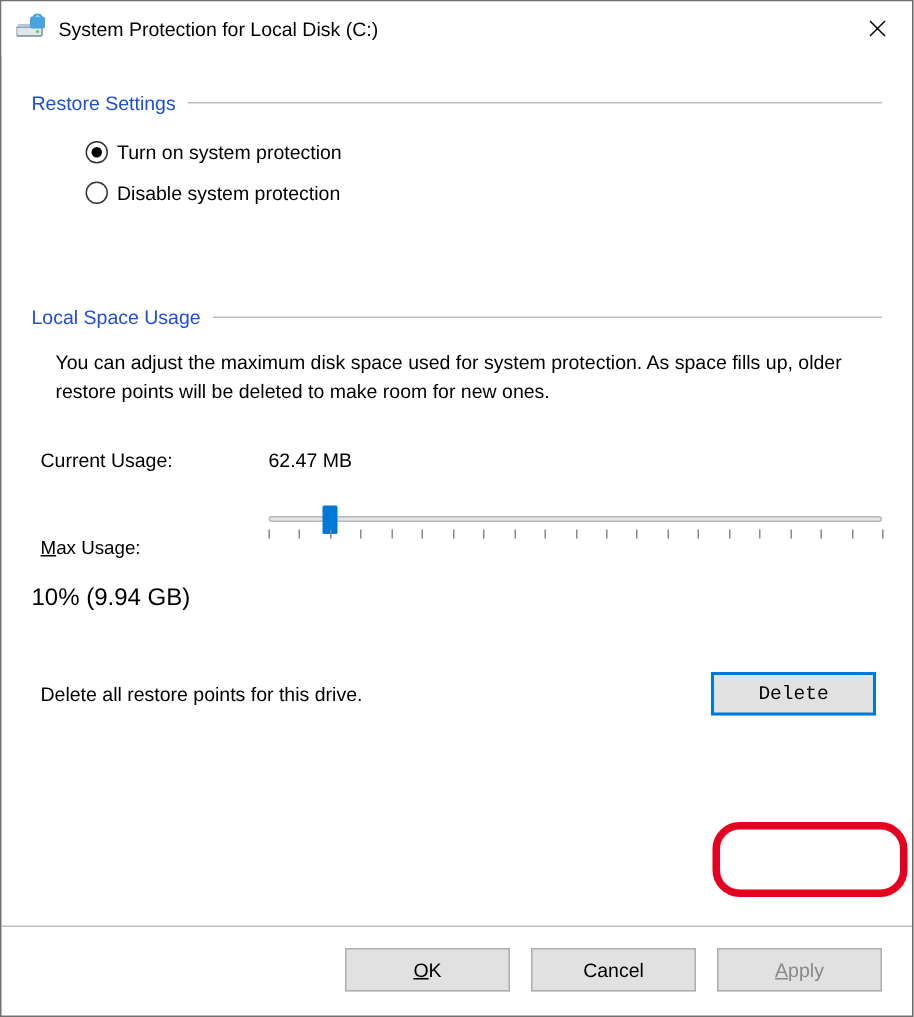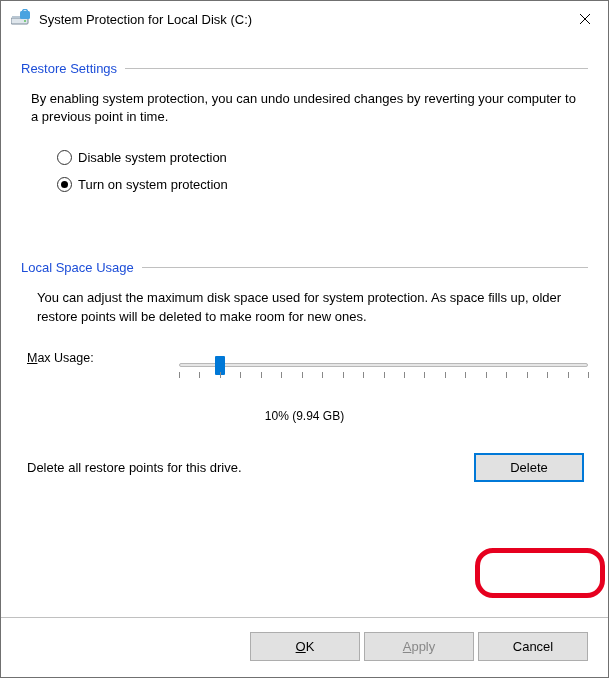--- a/index.html
+++ b/index.html
@@ -94,21 +94,21 @@
   .usage-row {
     display: flex;
     align-items: center;
     margin: 4px 0 18px 6px;
     font-size: 13px;
   }
   .usage-label { width: 152px; }
   .usage-value { }
   .slider-row {
     display: flex;
-    align-items: flex-start;
+    align-items: flex-end;
     margin: 0 0 8px 6px;
   }
   .slider-wrap {
     position: relative;
     flex: 1;
     height: 40px;
   }
   .slider-track {
     position: absolute;
     top: 12px;
@@ -127,23 +127,22 @@
   .slider-thumb {
     position: absolute;
     top: 5px;
     width: 10px; height: 19px;
     background: #0078d7;
     border-radius: 1px;
     transform: translateX(-5px);
   }
   .under-label { text-decoration: underline; text-decoration-thickness:1px; }
   .slider-value {
-    text-align: center;
-    font-size: 12px;
-    margin: 10px 0 24px 0;
+    font-size: 16px;
+    margin: 10px 0 34px 0;
   }
   .delete-row {
     display: flex;
     align-items: center;
     justify-content: space-between;
     margin: 6px 4px 0 6px;
     font-size: 13px;
     gap: 48px;
   }
   .btn {
@@ -152,39 +151,40 @@
     font-family: inherit;
     font-size: 13px;
     background: #e1e1e1;
     border: 1px solid #adadad;
     padding: 0 14px;
     cursor: default;
   }
   .btn.highlighted {
     border: 2px solid #0078d7;
     background: #e1e1e1;
+    font-family: Liberation Mono, monospace;
   }
   .btn.disabled {
     color: #888;
   }
   .highlight-ring {
     position: absolute;
     border: 5px solid #e6001f;
     border-radius: 18px;
     pointer-events: none;
   }
   .footer {
     height: 1px;
     background: #c0c0c0;
     margin: 18px 0 14px 0;
   }
   .button-row {
     display: flex;
     justify-content: flex-end;
-    gap: 4px;
+    gap: 14px;
     padding: 0 20px 16px 0;
   }
 </style>
 </head>
 <body>
 
 <div class="window">
 
   <div class="titlebar">
     <span class="title-icon">
@@ -205,44 +205,47 @@
     </div>
   </div>
 
   <div class="content">
 
     <div class="group-header">
       <span>Restore Settings</span>
       <div class="line"></div>
     </div>
 
-    <div class="group-desc">By enabling system protection, you can undo undesired changes by reverting your computer to a previous point in time.</div>
 
     <div id="radio-container">
-        <div class="radio-row">
-          <span class="radio-outer"></span>
-          <span>Disable system protection</span>
-        </div>
         <div class="radio-row">
           <span class="radio-outer">
             <span class="radio-inner"></span>
           </span>
           <span>Turn on system protection</span>
         </div>
+        <div class="radio-row">
+          <span class="radio-outer"></span>
+          <span>Disable system protection</span>
+        </div>
       </div>
 
     <div class="spacer1"></div>
 
     <div class="group-header">
       <span>Local Space Usage</span>
       <div class="line"></div>
     </div>
 
     <div class="disk-desc">You can adjust the maximum disk space used for system protection. As space fills up, older restore points will be deleted to make room for new ones.</div>
 
+    <div class="usage-row">
+      <span class="usage-label">Current Usage:</span>
+      <span class="usage-value">62.47 MB</span>
+    </div>
 
     <div class="slider-row">
       <span class="usage-label"><span class="under-label">M</span><span>ax Usage:</span></span>
       <div class="slider-wrap" id="slider-wrap">
         <div class="slider-track"></div>
         <div class="slider-thumb" id="slider-thumb" style="left: 10%;"></div>
       <div class="slider-tick" style="left: 0%;"></div>
           <div class="slider-tick" style="left: 5%;"></div>
           <div class="slider-tick" style="left: 10%;"></div>
           <div class="slider-tick" style="left: 15%;"></div>
@@ -272,18 +275,18 @@
       <span>Delete all restore points for this drive.</span>
       <button class="btn highlighted">Delete</button>
     </div>
 
   </div>
 
   <div class="footer"></div>
 
   <div class="button-row">
     <button class="btn"><span class="under-label">O</span><span>K</span></button>
+    <button class="btn">Cancel</button>
     <button class="btn disabled"><span class="under-label">A</span><span>pply</span></button>
-    <button class="btn">Cancel</button>
   </div>
 
   <div class="highlight-ring" id="highlight" style="left: 474px; top: 547px; width: 130px; height: 50px;"></div>
 </div>
 
 </body></html>

